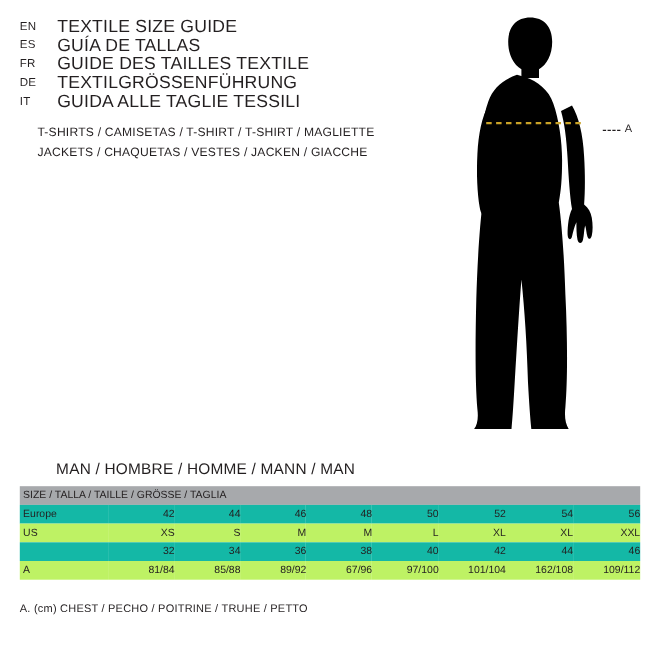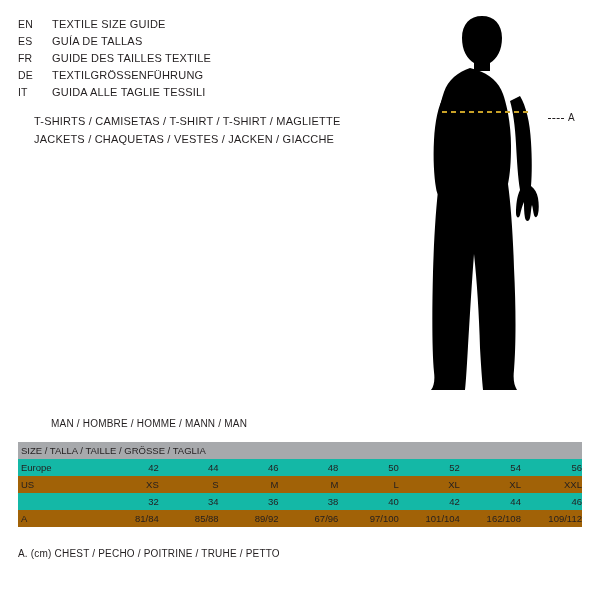--- a/index.html
+++ b/index.html
@@ -35,21 +35,21 @@
     letter-spacing: 0.2px;
     line-height: 17px;
     white-space: nowrap;
   }
   .lang-code {
     width: 34px;
     flex: 0 0 34px;
     font-size: 10.5px;
   }
   .lang-text {
-    font-size: 11px;
+    font-size: 16px;
   }
 
   
   .cats {
     position: absolute;
     left: 34px;
     top: 112px;
     width: 420px;
   }
   .cat-line {
@@ -83,21 +83,21 @@
     top: 110px;
     width: 16px;
     border-top: 1px dashed #231f20;
   }
 
   
   .man-title {
     position: absolute;
     left: 18px;
     top: 418px;
-    font-size: 10px;
+    font-size: 14px;
     letter-spacing: 0.2px;
     white-space: nowrap;
     padding-left: 33px;
   }
 
   table.size-table {
     position: absolute;
     left: 18px;
     top: 442px;
     width: 564px;
@@ -113,21 +113,21 @@
   }
   .row-head td {
     background: #a7a9ac;
     color: #231f20;
     font-size: 9.5px;
   }
   .row-light td {
     background: #14b8a6;
   }
   .row-mid td {
-    background: #a16207;
+    background: #bef264;
   }
   .cell-label {
     width: 84px;
     padding-left: 3px !important;
   }
   .cell-val {
     width: 60px;
     text-align: right;
   }
   .col-pad {

